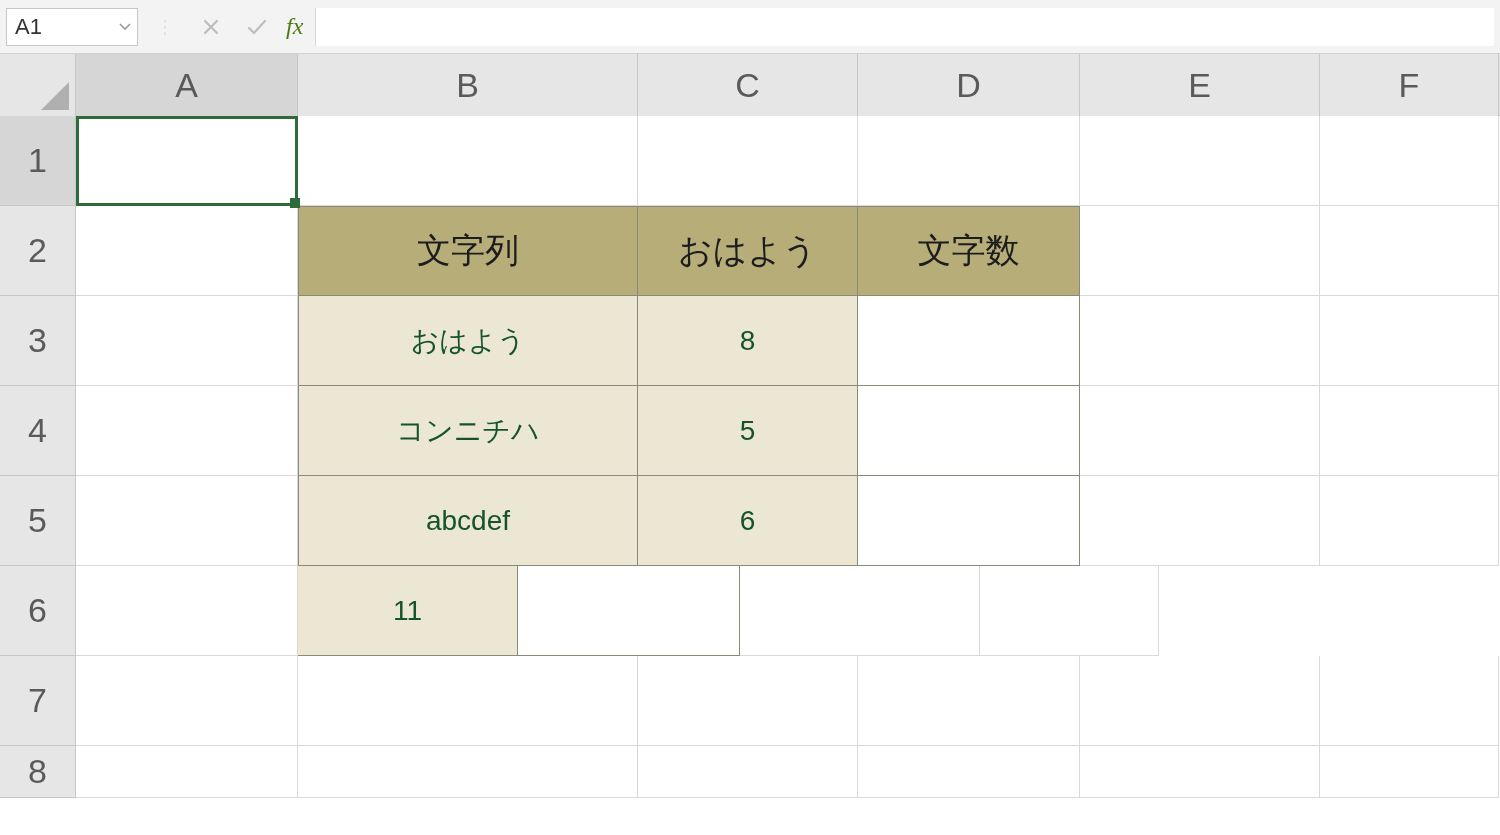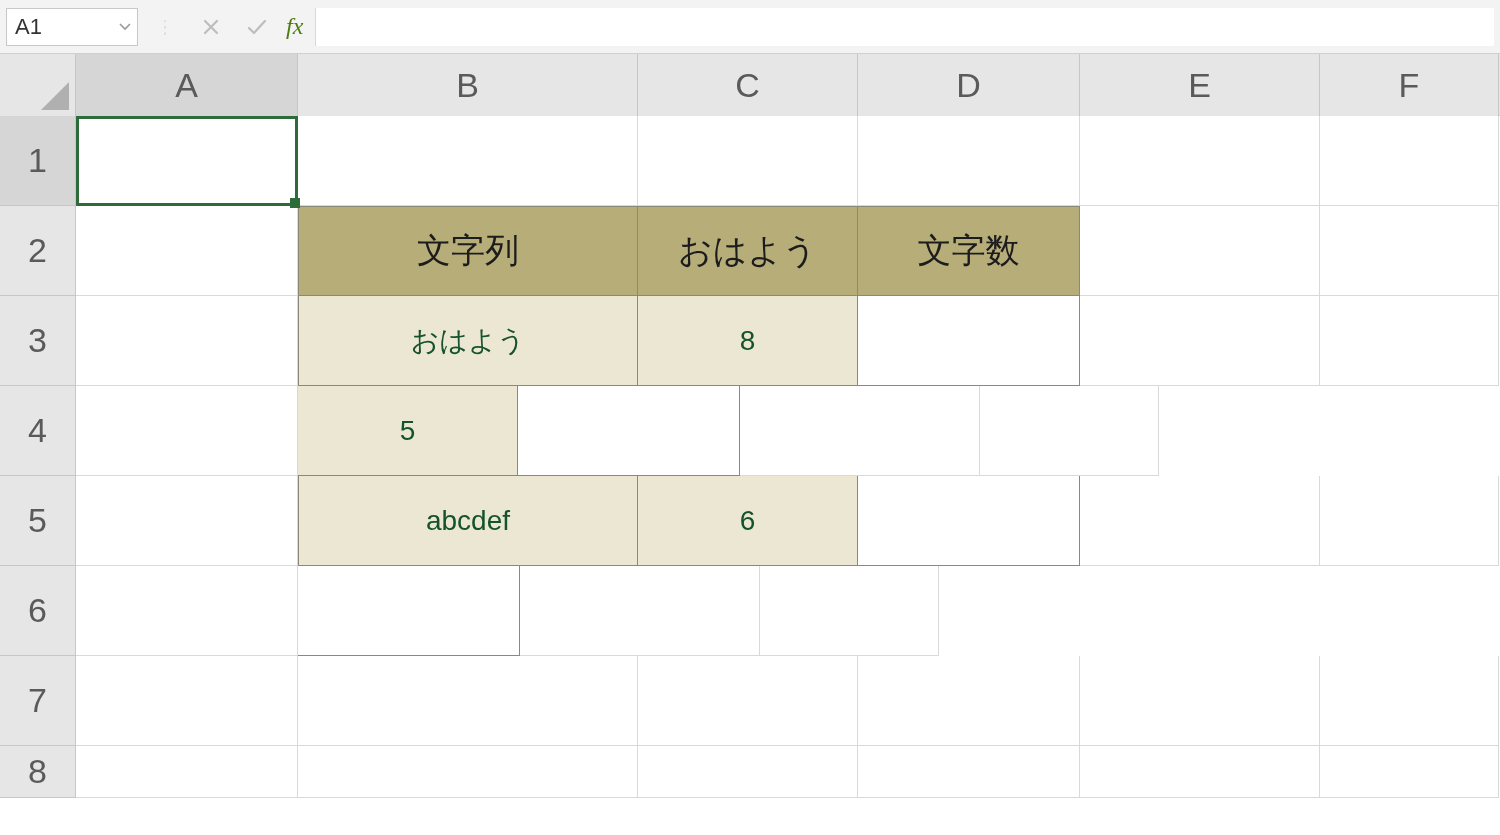--- a/index.html
+++ b/index.html
@@ -257,39 +257,41 @@
       <div class="cell c-B body-fill tbl-border tbl-left">おはよう</div>
       <div class="cell c-C body-fill tbl-border">8</div>
       <div class="cell c-D body-plain tbl-border"></div>
       <div class="cell c-E"></div>
       <div class="cell c-F"></div>
     </div>
 
     <div class="row">
       <div class="row-hdr">4</div>
       <div class="cell c-A"></div>
+      <div class="cell c-B body-fill tbl-border tbl-left">コンニチハ</div>
       <div class="cell c-C body-fill tbl-border">5</div>
       <div class="cell c-D body-plain tbl-border"></div>
       <div class="cell c-E"></div>
       <div class="cell c-F"></div>
     </div>
 
     <div class="row">
       <div class="row-hdr">5</div>
       <div class="cell c-A"></div>
       <div class="cell c-B body-fill tbl-border tbl-left">abcdef</div>
       <div class="cell c-C body-fill tbl-border">6</div>
       <div class="cell c-D body-plain tbl-border"></div>
       <div class="cell c-E"></div>
       <div class="cell c-F"></div>
     </div>
 
     <div class="row">
       <div class="row-hdr">6</div>
       <div class="cell c-A"></div>
+      <div class="cell c-C body-fill tbl-border">11</div>
       <div class="cell c-D body-plain tbl-border"></div>
       <div class="cell c-E"></div>
       <div class="cell c-F"></div>
     </div>
 
     <div class="row">
       <div class="row-hdr">7</div>
       <div class="cell c-A"></div>
       <div class="cell c-B"></div>
       <div class="cell c-C"></div>

